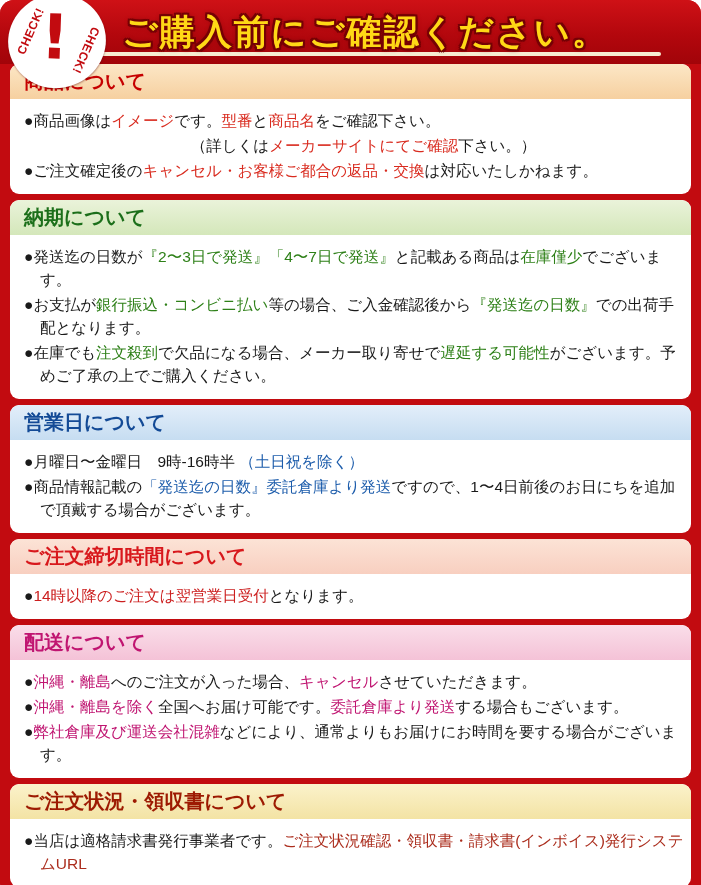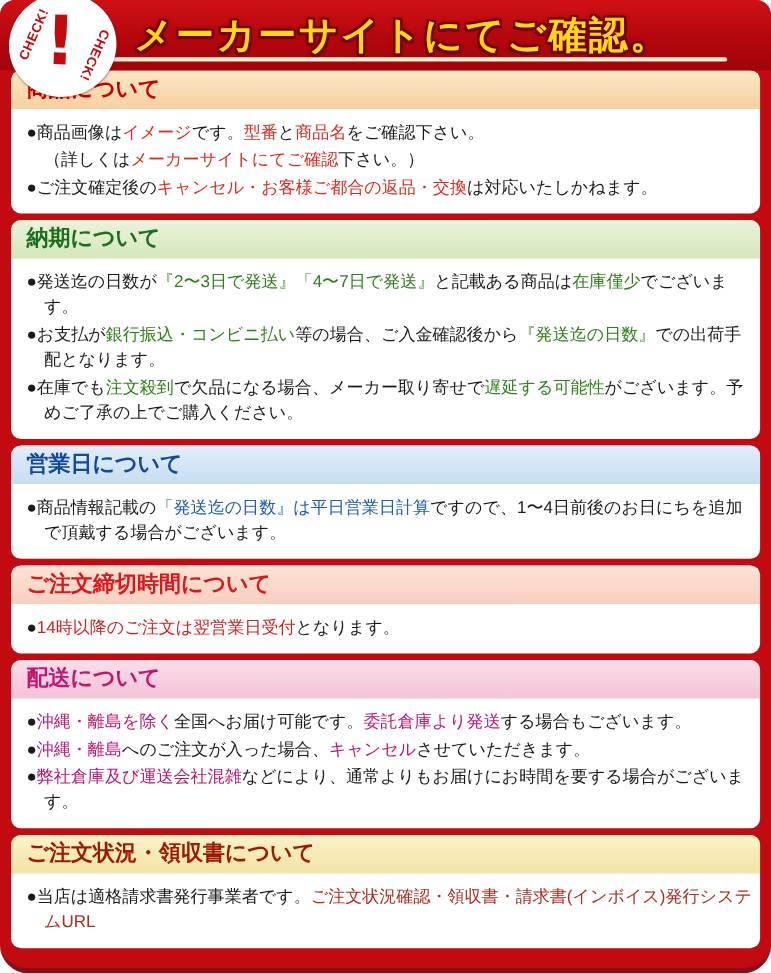--- a/index.html
+++ b/index.html
@@ -34,30 +34,30 @@
   
   .sections{padding:0 10px;}
   .section{background:#ffffff;border-radius:9px;margin-bottom:6px;overflow:hidden;}
   .section-header{
     padding:4px 14px 5px;font-size:20px;font-weight:bold;line-height:26px;
     background:linear-gradient(180deg,var(--hb1) 0%,var(--hb2) 100%);
     color:var(--hc);border-radius:9px 9px 0 0;
   }
   .section-body{padding:8px 4px 10px 14px;font-size:15.5px;font-weight:normal;color:#1a1a1a;line-height:23px;}
   .bullet{margin:2px 0;padding-left:16px;text-indent:-16px;}
-  .bullet.cont{padding-left:16px;text-indent:0;}
+  .bullet.cont{padding-left:16px;text-indent:0;text-align:center;}
   .accent{color:var(--ac);}
 </style>
 </head>
 <body>
 
 <div class="panel">
   <div class="banner">
     <div class="banner-underline"></div>
-    <div class="page-title">メーカーサイトにてご確認。</div>
+    <div class="page-title">ご購入前にご確認ください。</div>
     <div class="badge">
       <span class="chk top">CHECK!</span>
       <span class="excl">!</span>
       <span class="chk bottom">CHECK!</span>
     </div>
   </div>
 
   <div class="sections">
   <section class="section" style="--hb1: #fce7c6; --hb2: #f6d0a0; --hc: #c60000; --ac: #d92b1f;">
     <div class="section-header">
@@ -79,40 +79,41 @@
           <p class="bullet"><span>●</span><span>お支払が</span><span class="accent">銀行振込・コンビニ払い</span><span>等の場合、ご入金確認後から</span><span class="accent">『発送迄の日数』</span><span>での出荷手配となります。</span></p>
           <p class="bullet"><span>●</span><span>在庫でも</span><span class="accent">注文殺到</span><span>で欠品になる場合、メーカー取り寄せで</span><span class="accent">遅延する可能性</span><span>がございます。予めご了承の上でご購入ください。</span></p>
         </div>
   </section>
 
   <section class="section" style="--hb1: #e3eefa; --hb2: #c6ddf1; --hc: #134a96; --ac: #1c5cab;">
     <div class="section-header">
       <span>営業日について</span>
     </div>
     <div class="section-body">
-          <p class="bullet"><span>●</span><span>商品情報記載の</span><span class="accent">「発送迄の日数』は平日営業日計算</span><span>ですので、1〜4日前後のお日にちを追加で頂戴する場合がございます。</span></p>
+          <p class="bullet"><span>●</span><span>月曜日〜金曜日　9時-16時半 </span><span class="accent">（土日祝を除く）</span></p>
+          <p class="bullet"><span>●</span><span>商品情報記載の</span><span class="accent">「発送迄の日数』委託倉庫より発送</span><span>ですので、1〜4日前後のお日にちを追加で頂戴する場合がございます。</span></p>
         </div>
   </section>
 
   <section class="section" style="--hb1: #fce3d6; --hb2: #f8cfc0; --hc: #d8181c; --ac: #cc1f1f;">
     <div class="section-header">
       <span>ご注文締切時間について</span>
     </div>
     <div class="section-body">
           <p class="bullet"><span>●</span><span class="accent">14時以降のご注文は翌営業日受付</span><span>となります。</span></p>
         </div>
   </section>
 
   <section class="section" style="--hb1: #fadee9; --hb2: #f4c2d7; --hc: #c01571; --ac: #c01571;">
     <div class="section-header">
       <span>配送について</span>
     </div>
     <div class="section-body">
+          <p class="bullet"><span>●</span><span class="accent">沖縄・離島</span><span>へのご注文が入った場合、</span><span class="accent">キャンセル</span><span>させていただきます。</span></p>
           <p class="bullet"><span>●</span><span class="accent">沖縄・離島を除く</span><span>全国へお届け可能です。</span><span class="accent">委託倉庫より発送</span><span>する場合もございます。</span></p>
-          <p class="bullet"><span>●</span><span class="accent">沖縄・離島</span><span>へのご注文が入った場合、</span><span class="accent">キャンセル</span><span>させていただきます。</span></p>
           <p class="bullet"><span>●</span><span class="accent">弊社倉庫及び運送会社混雑</span><span>などにより、通常よりもお届けにお時間を要する場合がございます。</span></p>
         </div>
   </section>
 
   <section class="section" style="--hb1: #fbf2cb; --hb2: #f3e3a4; --hc: #9d1a02; --ac: #ab2d1d;">
     <div class="section-header">
       <span>ご注文状況・領収書について</span>
     </div>
     <div class="section-body">
           <p class="bullet"><span>●</span><span>当店は適格請求書発行事業者です。</span><span class="accent">ご注文状況確認・領収書・請求書(インボイス)発行システムURL</span></p>

